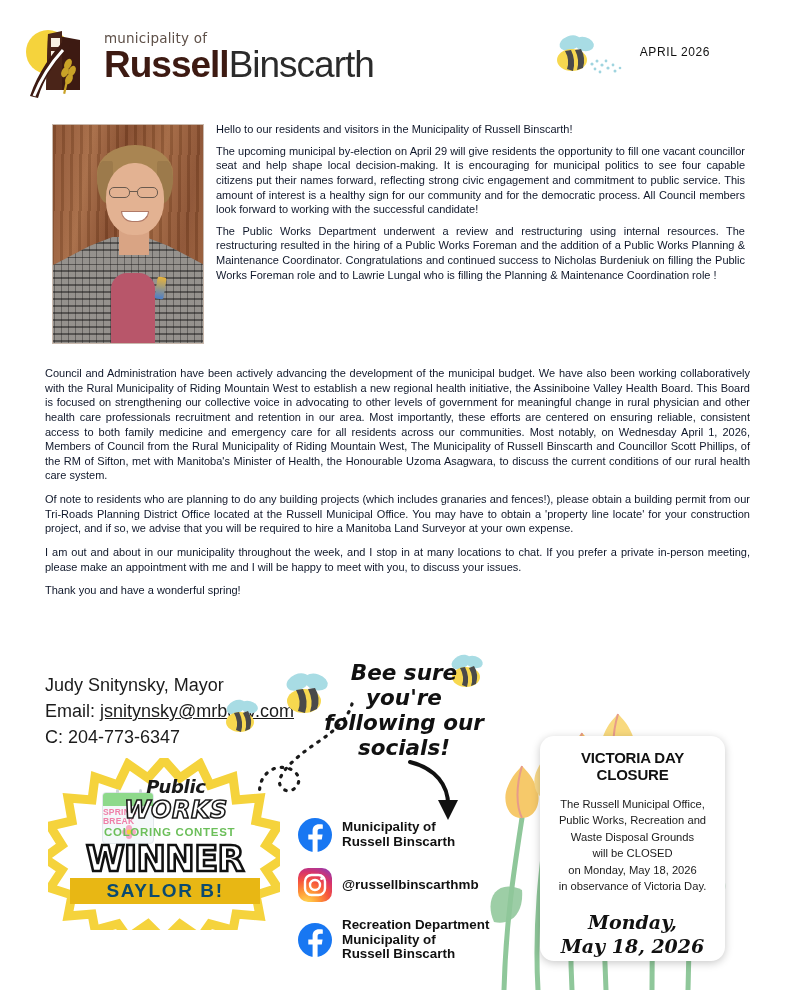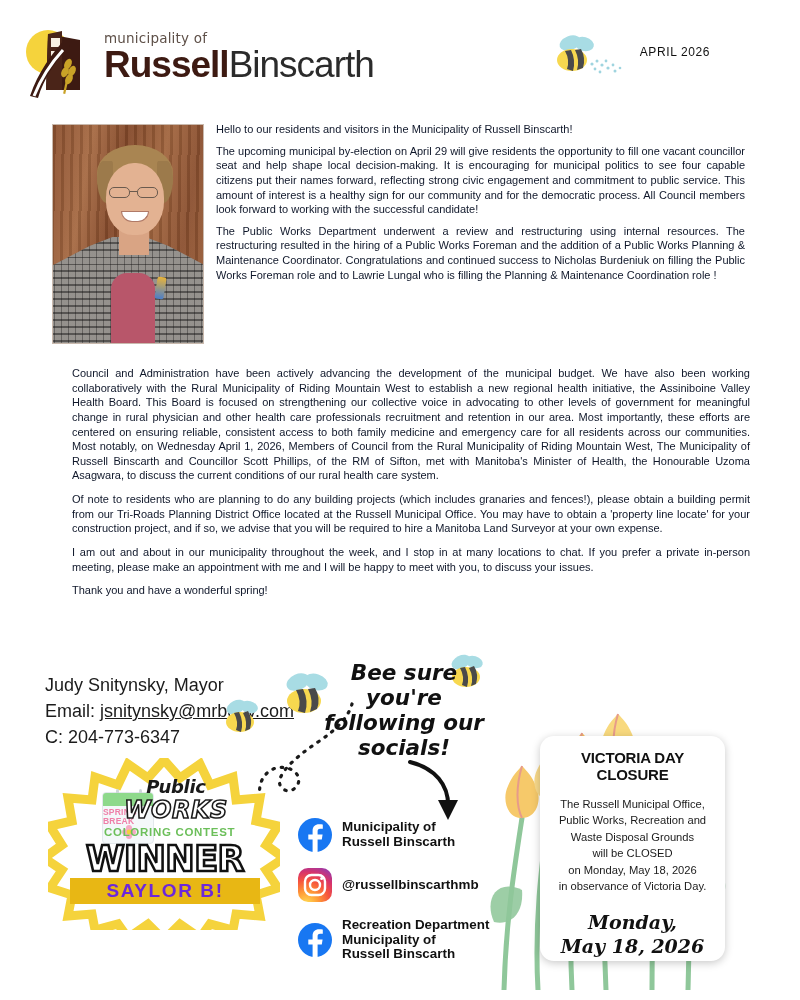--- a/index.html
+++ b/index.html
@@ -94,21 +94,21 @@
     background: #fff; border-radius: 0 0 14px 14px; border: 1.2px solid #b07a67;
   }
 
   
   .para {
     font-size: 11px; line-height: 1.33; text-align: justify;
     color: #0f172a; margin-bottom: 7px;
   }
   #col-right { position: absolute; left: 216px; top: 122px; width: 529px; }
   #full-body { position: absolute; left: 45px; top: 366px; width: 705px; }
-  #full-body .para { margin-bottom: 9px; margin-left: 27px; }
+  #full-body .para { margin-bottom: 9px; }
   .para.lead { text-align: left; }
 
   
   #signature { position: absolute; left: 45px; top: 672px; font-size: 18px; line-height: 1.45; color: #1b1b1b; }
   #sig-email a { color: #1b1b1b; text-decoration: underline; }
 
   
   #bee-sure {
     position: absolute; left: 318px; top: 660px; width: 172px;
     text-align: center; font-size: 21.5px; font-weight: 700;
@@ -152,21 +152,21 @@
   #badge-winner {
     position: absolute; left: 22px; top: 84px; width: 190px; text-align: center;
     font-size: 35px; font-weight: 700; letter-spacing: -.5px;
     color: #ffffff; -webkit-text-stroke: 2.6px #111111;
     font-family: "DejaVu Sans", sans-serif; line-height: 1;
   }
   #badge-name-bar {
     position: absolute; left: 22px; top: 120px; width: 190px; height: 26px;
     background: #e8b714; display: flex; align-items: center; justify-content: center;
   }
-  #badge-name { font-size: 19px; font-weight: 700; color: #6d28d9; letter-spacing: 1.6px; }
+  #badge-name { font-size: 19px; font-weight: 700; color: #0c4a6e; letter-spacing: 1.6px; }
 
   
   #socials { position: absolute; left: 298px; top: 818px; width: 230px; }
   .social-row { display: flex; align-items: center; margin-bottom: 16px; }
   .social-row .icon { flex: 0 0 34px; width: 34px; height: 34px; margin-right: 10px; }
   .social-row .label { font-size: 13.4px; font-weight: 700; line-height: 1.1; color: #111; }
 
   
   #tulips { position: absolute; left: 476px; top: 700px; width: 290px; height: 290px; }
   #victoria-card {

